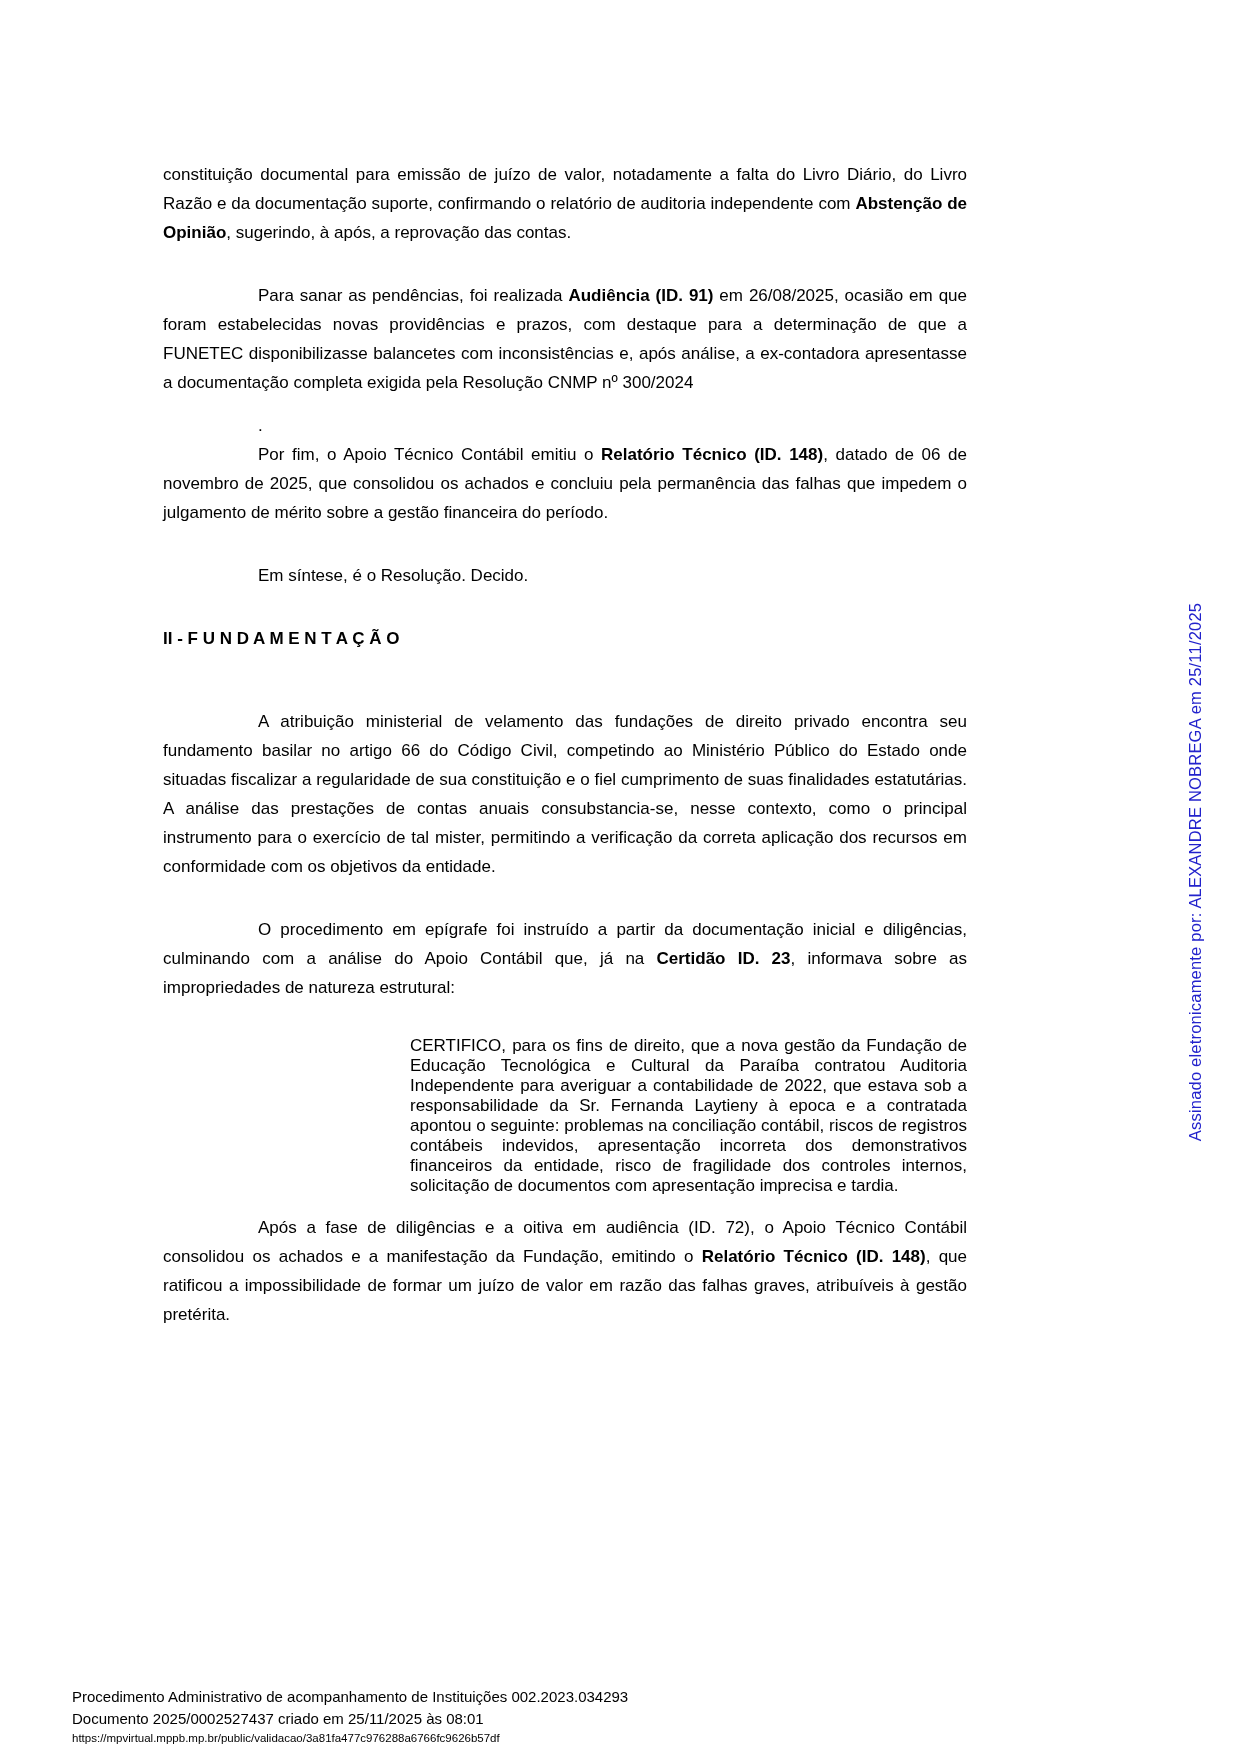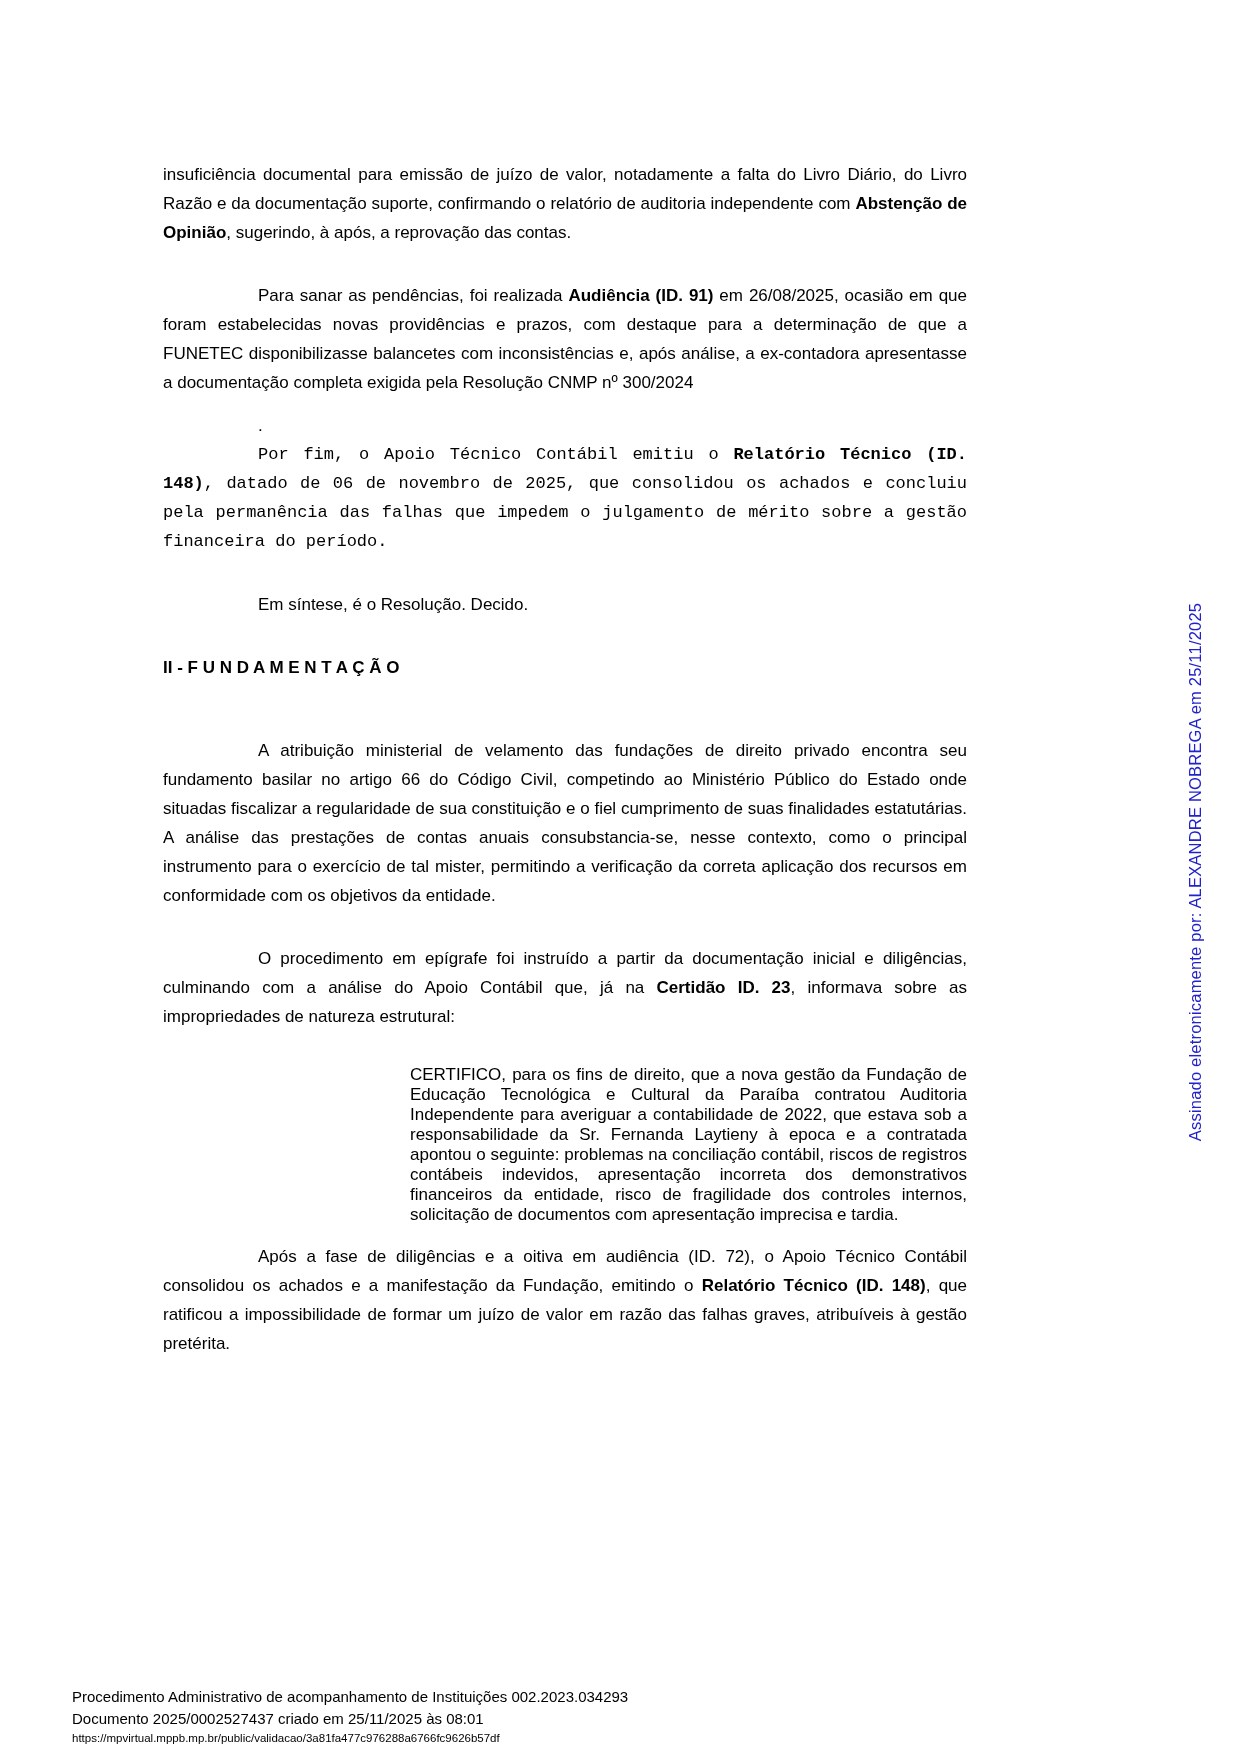--- a/index.html
+++ b/index.html
@@ -25,21 +25,21 @@
     text-align: justify;
   }
   .indent { text-indent: 95px; }
   .tight { margin-bottom: 14px; }
   .dot-line {
     margin: 0;
     font-size: 17px;
     line-height: 29px;
     text-indent: 95px;
   }
-  .after-dot { margin-top: 0; font-family: Liberation Mono, monospace; }
+  .after-dot { margin-top: 0; }
   .section-heading {
     margin: 0 0 54px 0;
     font-size: 17px;
     line-height: 29px;
     font-weight: bold;
     text-align: left;
   }
   .quote {
     margin: 2px 0 17px 247px;
     width: 557px;
@@ -78,21 +78,21 @@
     margin: 0;
   }
 </style>
 </head>
 <body>
 
 <div class="page">
 
   <main class="content">
 
-    <p class="para"><span>insuficiência documental para emissão de juízo de valor, notadamente a falta do Livro Diário, do Livro Razão e da documentação suporte, confirmando o relatório de auditoria independente com </span><b>Abstenção de Opinião</b><span>, sugerindo, à após, a reprovação das contas.</span></p>
+    <p class="para"><span>constituição documental para emissão de juízo de valor, notadamente a falta do Livro Diário, do Livro Razão e da documentação suporte, confirmando o relatório de auditoria independente com </span><b>Abstenção de Opinião</b><span>, sugerindo, à após, a reprovação das contas.</span></p>
 
     <p class="para indent tight"><span>Para sanar as pendências, foi realizada </span><b>Audiência (ID. 91)</b><span> em 26/08/2025, ocasião em que foram estabelecidas novas providências e prazos, com destaque para a determinação de que a FUNETEC disponibilizasse balancetes com inconsistências e, após análise, a ex-contadora apresentasse a documentação completa exigida pela Resolução CNMP nº 300/2024</span></p>
 
     <p class="dot-line">.</p>
 
     <p class="para indent after-dot"><span>Por fim, o Apoio Técnico Contábil emitiu o </span><b>Relatório Técnico (ID. 148)</b><span>, datado de 06 de novembro de 2025, que consolidou os achados e concluiu pela permanência das falhas que impedem o julgamento de mérito sobre a gestão financeira do período.</span></p>
 
     <p class="para indent">Em síntese, é o Resolução. Decido.</p>
 
     <h2 class="section-heading">II - F U N D A M E N T A Ç Ã O</h2>

